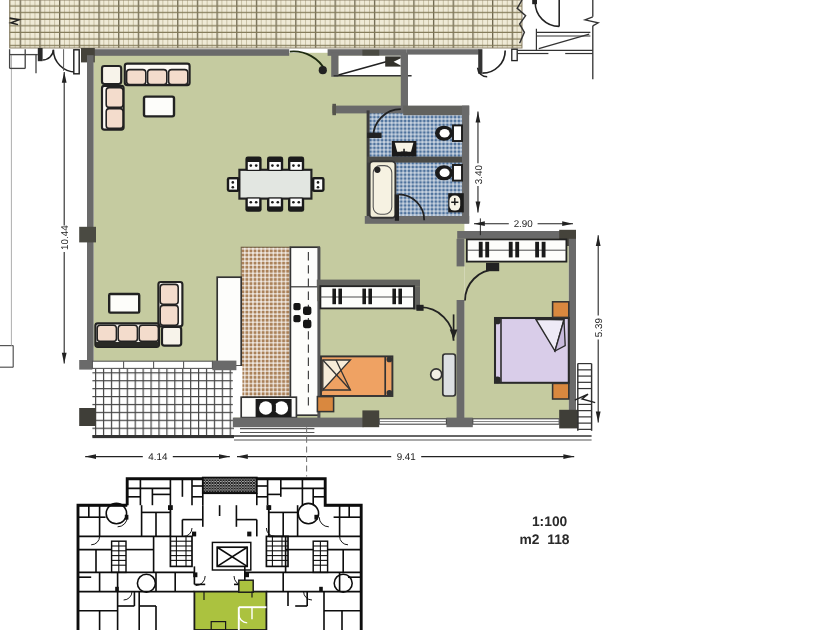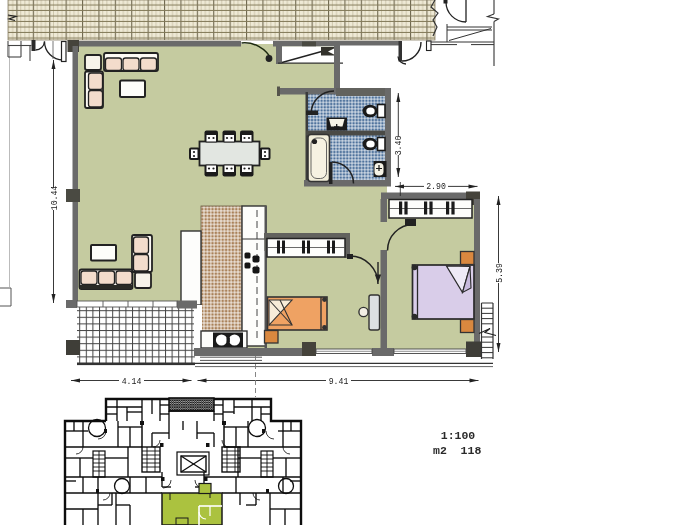--- a/index.html
+++ b/index.html
@@ -1,17 +1,17 @@
 <!DOCTYPE html>
 <html><head>
 <meta charset="utf-8">
 <style>
 html,body{margin:0;padding:0;background:#ffffff;}
 #page{position:relative;width:700px;height:525px;background:#b91c1c;overflow:hidden;
-font-family:Liberation Mono, monospace;}
+font-family:Liberation Sans, sans-serif;}
 </style>
 </head>
 <body>
 <div id="page">
 <svg width="700" height="525" viewBox="0 0 700 525">
 <defs>
 <pattern id="roofhatch" width="16.4" height="5.5" patternUnits="userSpaceOnUse">
   <rect width="16.4" height="5.5" fill="#efead6"></rect>
   <rect x="4.1" y="0" width="0.7" height="5.5" fill="#c2b99c"></rect>
   <rect x="8.2" y="0" width="0.7" height="5.5" fill="#c2b99c"></rect>

